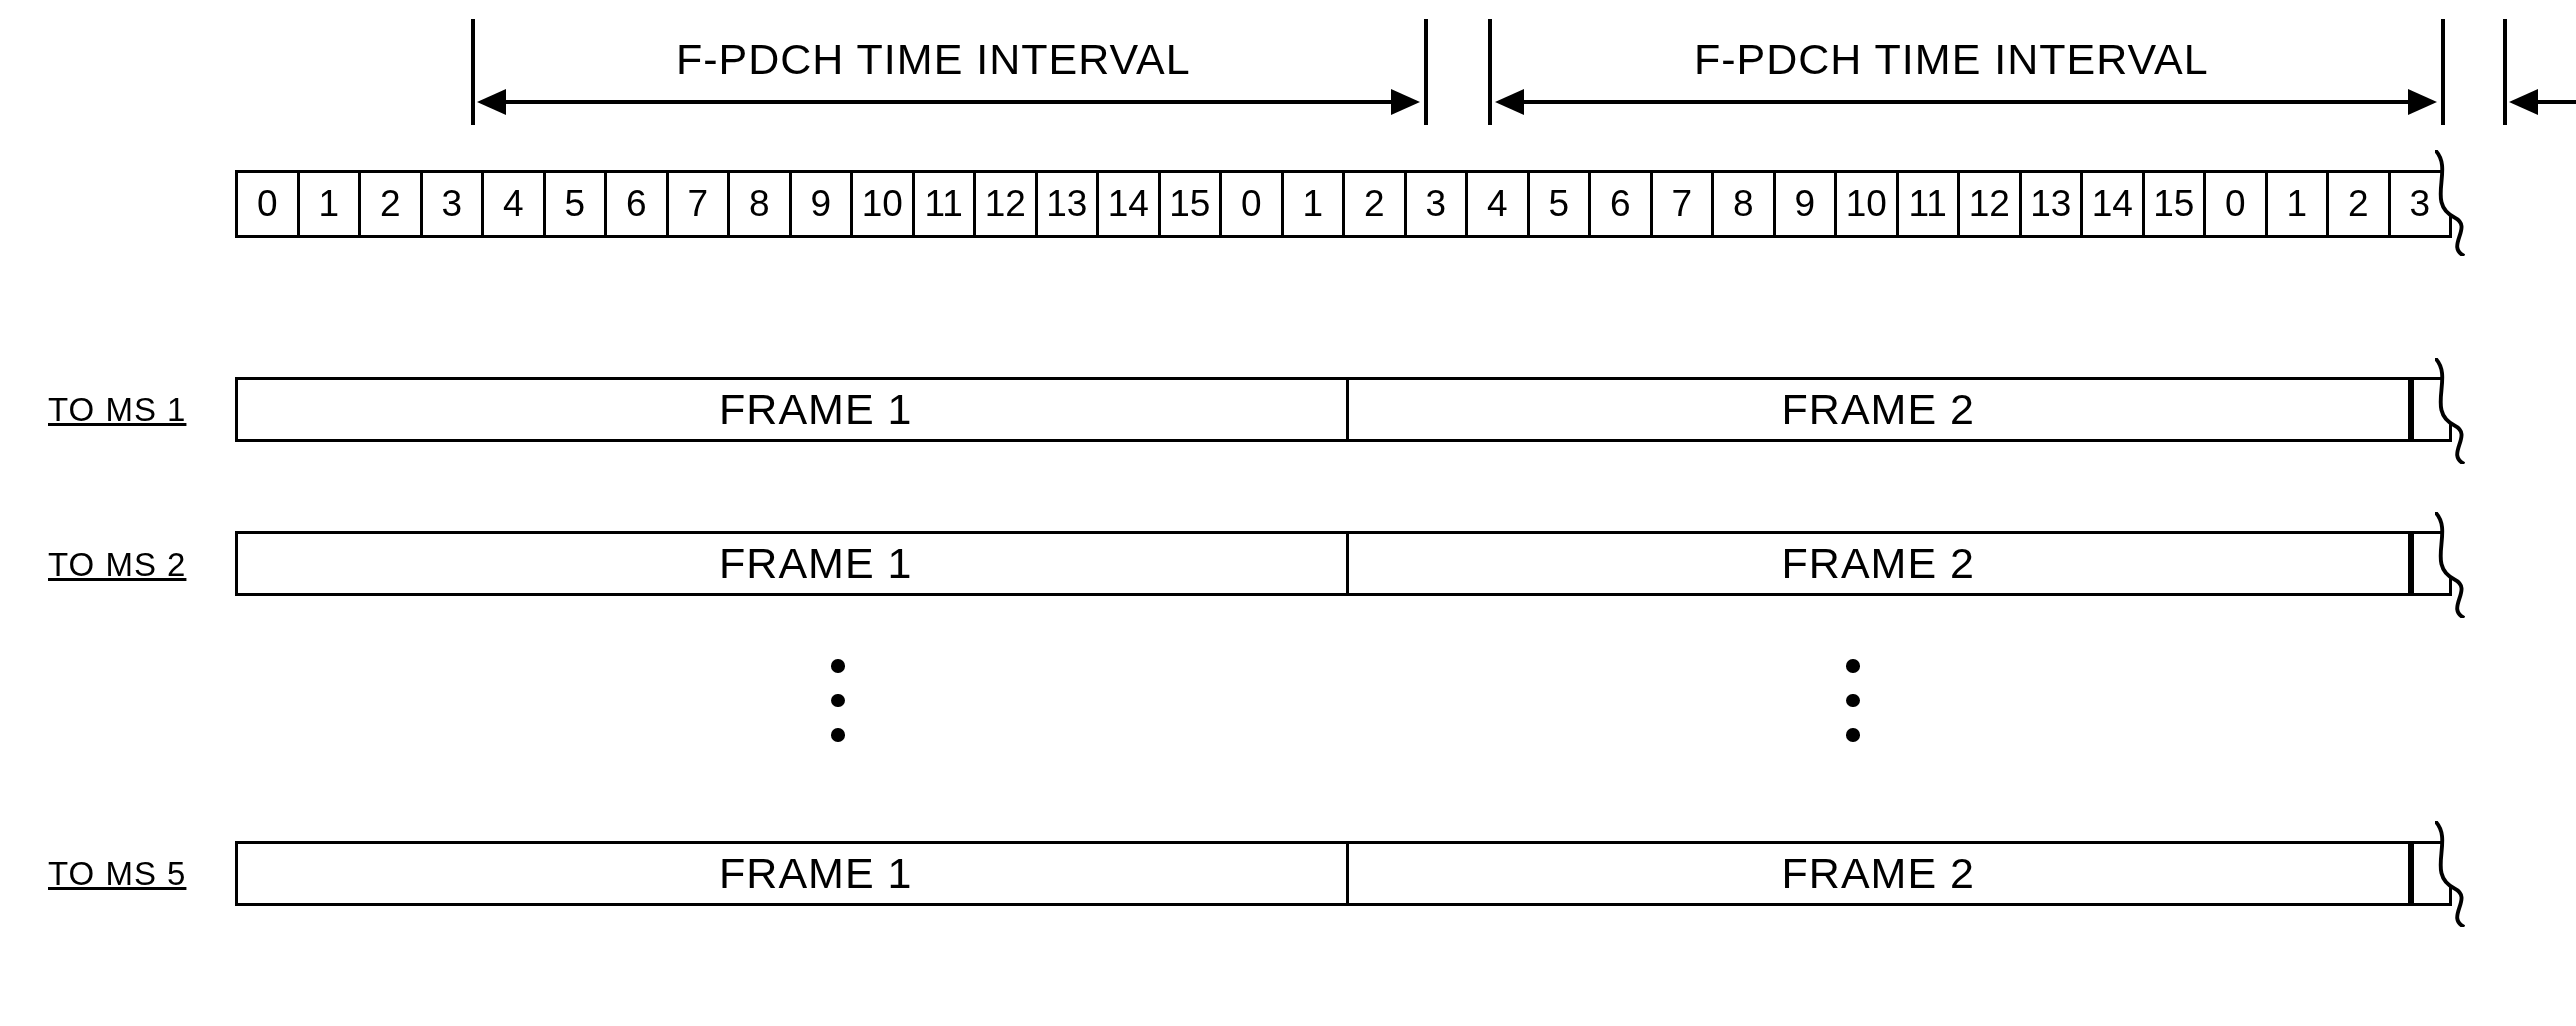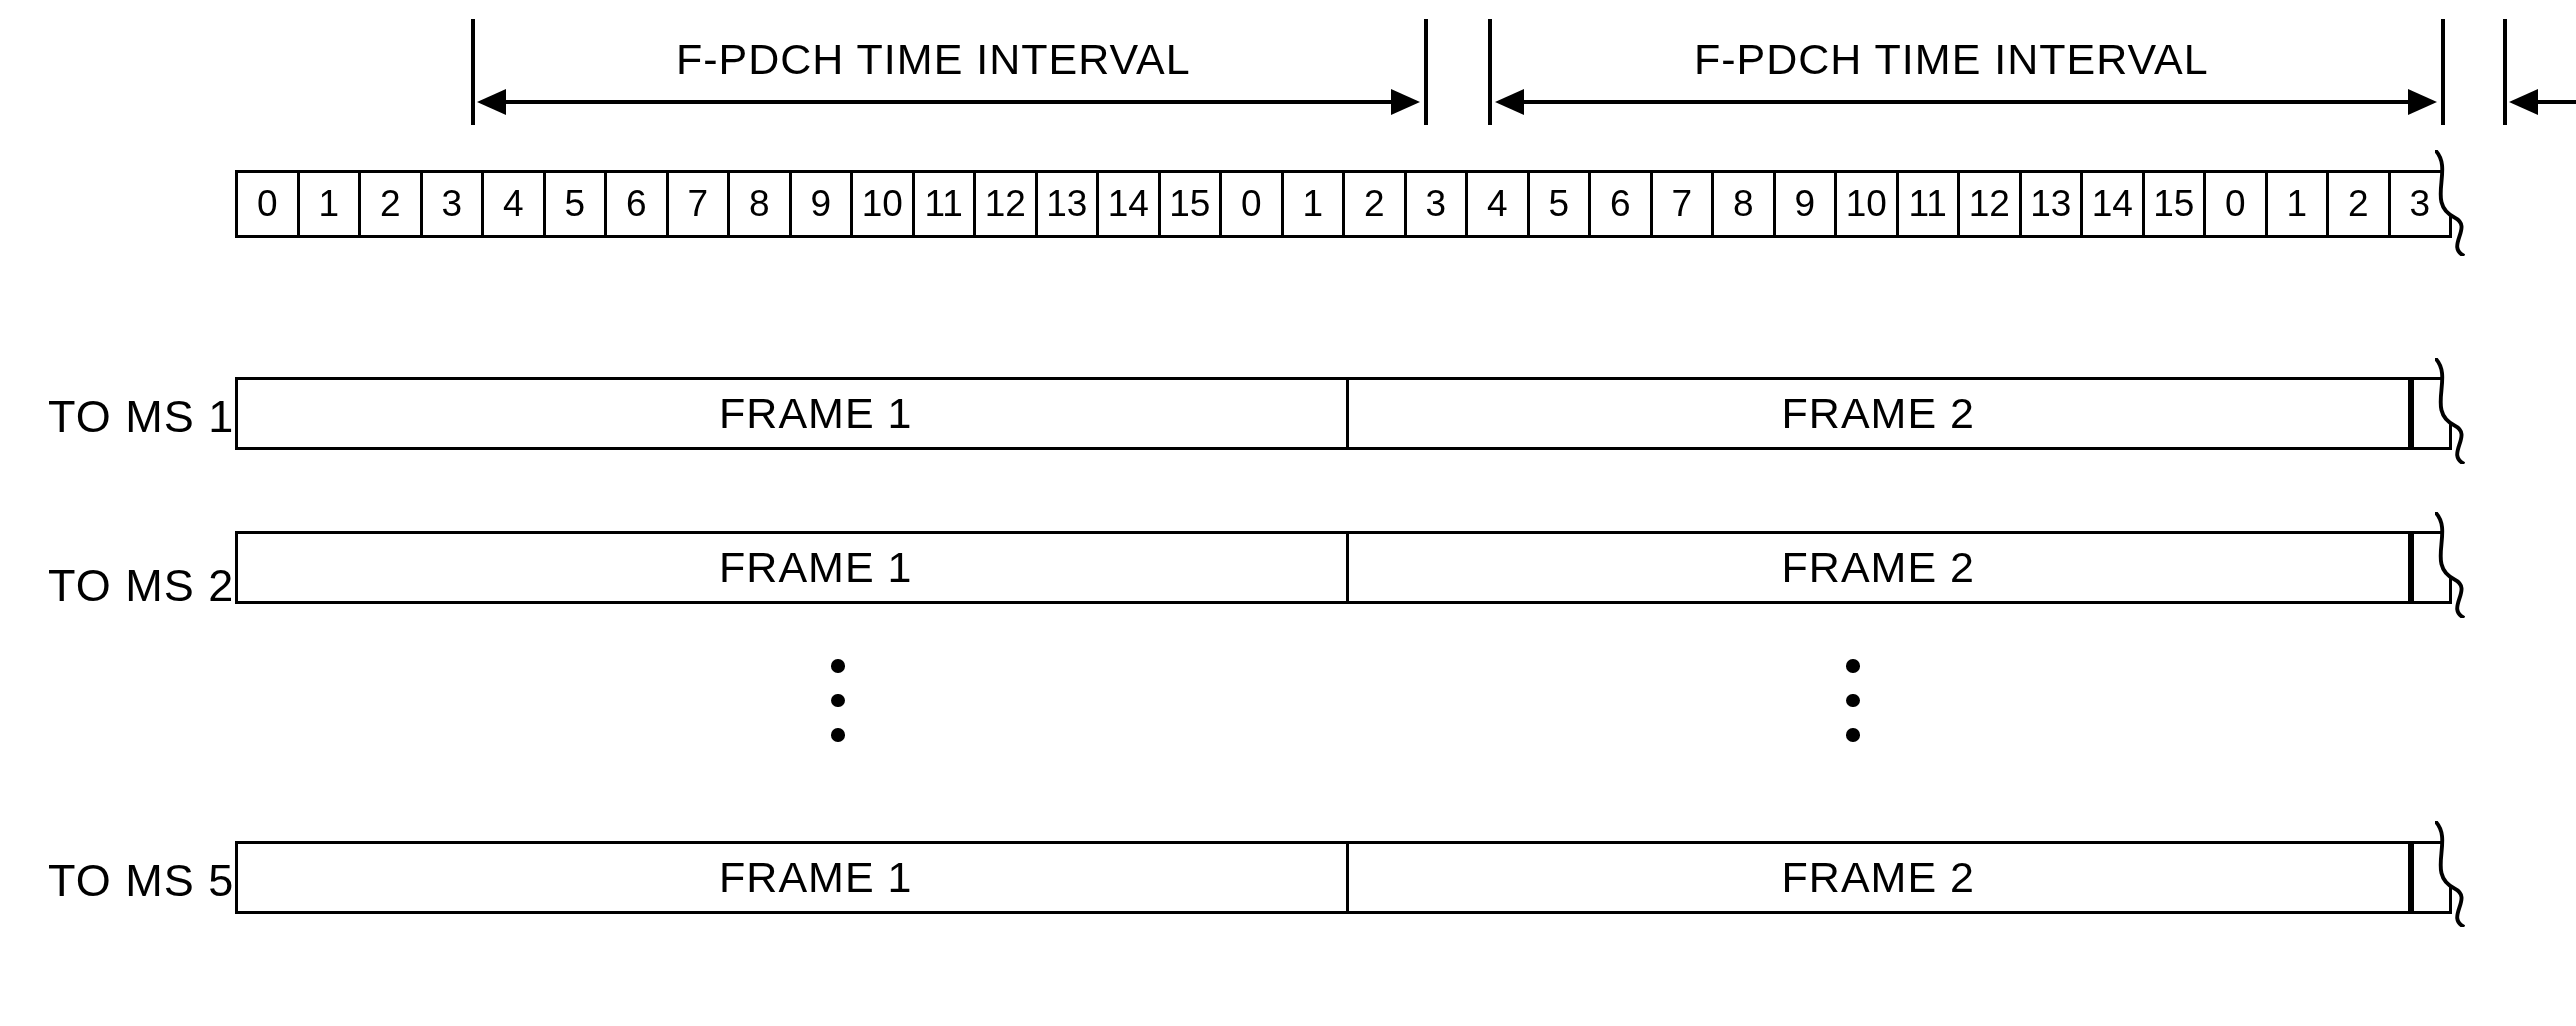--- a/index.html
+++ b/index.html
@@ -56,21 +56,21 @@
     border-right: 3.9px solid #000;
     display: flex;
     align-items: center;
     justify-content: center;
     font-size: 37px;
   }
   .slot:last-child { border-right: none; }
 
   
   .frame-row {
-    height: 73px;
+    height: 65px;
     border: 3.9px solid #000;
     box-sizing: border-box;
     display: flex;
     padding-left: 48px;
   }
   .frame-cell {
     flex: 1 1 0;
     border-right: 3.9px solid #000;
     display: flex;
     align-items: center;
@@ -78,22 +78,23 @@
     font-size: 43px;
     letter-spacing: 1px;
   }
   .frame-cell:last-of-type { border-right: none; }
   .stub-cell {
     width: 35px;
     border-left: 3.9px solid #000;
   }
 
   .row-label {
-    font-size: 45px;
+    font-size: 33px;
     letter-spacing: 1px;
+    text-decoration: underline;
   }
 
   
   .break {
     width: 39px;
     height: 106px;
   }
   .break svg {
     width: 100%;
     height: 100%;
@@ -193,21 +194,21 @@
     <div class="frame-cell">FRAME 2</div>
     <div class="stub-cell"></div>
   </div>
   <div class="abs break" style="left:2435px; top:358px;">
     <svg viewBox="0 0 40 110" preserveAspectRatio="none">
       <path class="mask" d="M0,0 C20,20 -10,55 20,70 C40,80 10,100 30,110 L40,110 L40,0 Z" fill="#fff"></path>
       <path class="line" d="M0,0 C20,20 -10,55 20,70 C40,80 10,100 30,110"></path>
     </svg>
   </div>
 
-  <div class="abs row-label" style="left:48px; top:560px;">TO MS 2</div>
+  <div class="abs row-label" style="left:48px; top:546px;">TO MS 2</div>
   <div class="abs frame-row" style="left:235px; top:531px; width:2217px;">
     <div class="frame-cell">FRAME 1</div>
     <div class="frame-cell">FRAME 2</div>
     <div class="stub-cell"></div>
   </div>
   <div class="abs break" style="left:2435px; top:512px;">
     <svg viewBox="0 0 40 110" preserveAspectRatio="none">
       <path class="mask" d="M0,0 C20,20 -10,55 20,70 C40,80 10,100 30,110 L40,110 L40,0 Z" fill="#fff"></path>
       <path class="line" d="M0,0 C20,20 -10,55 20,70 C40,80 10,100 30,110"></path>
     </svg>

